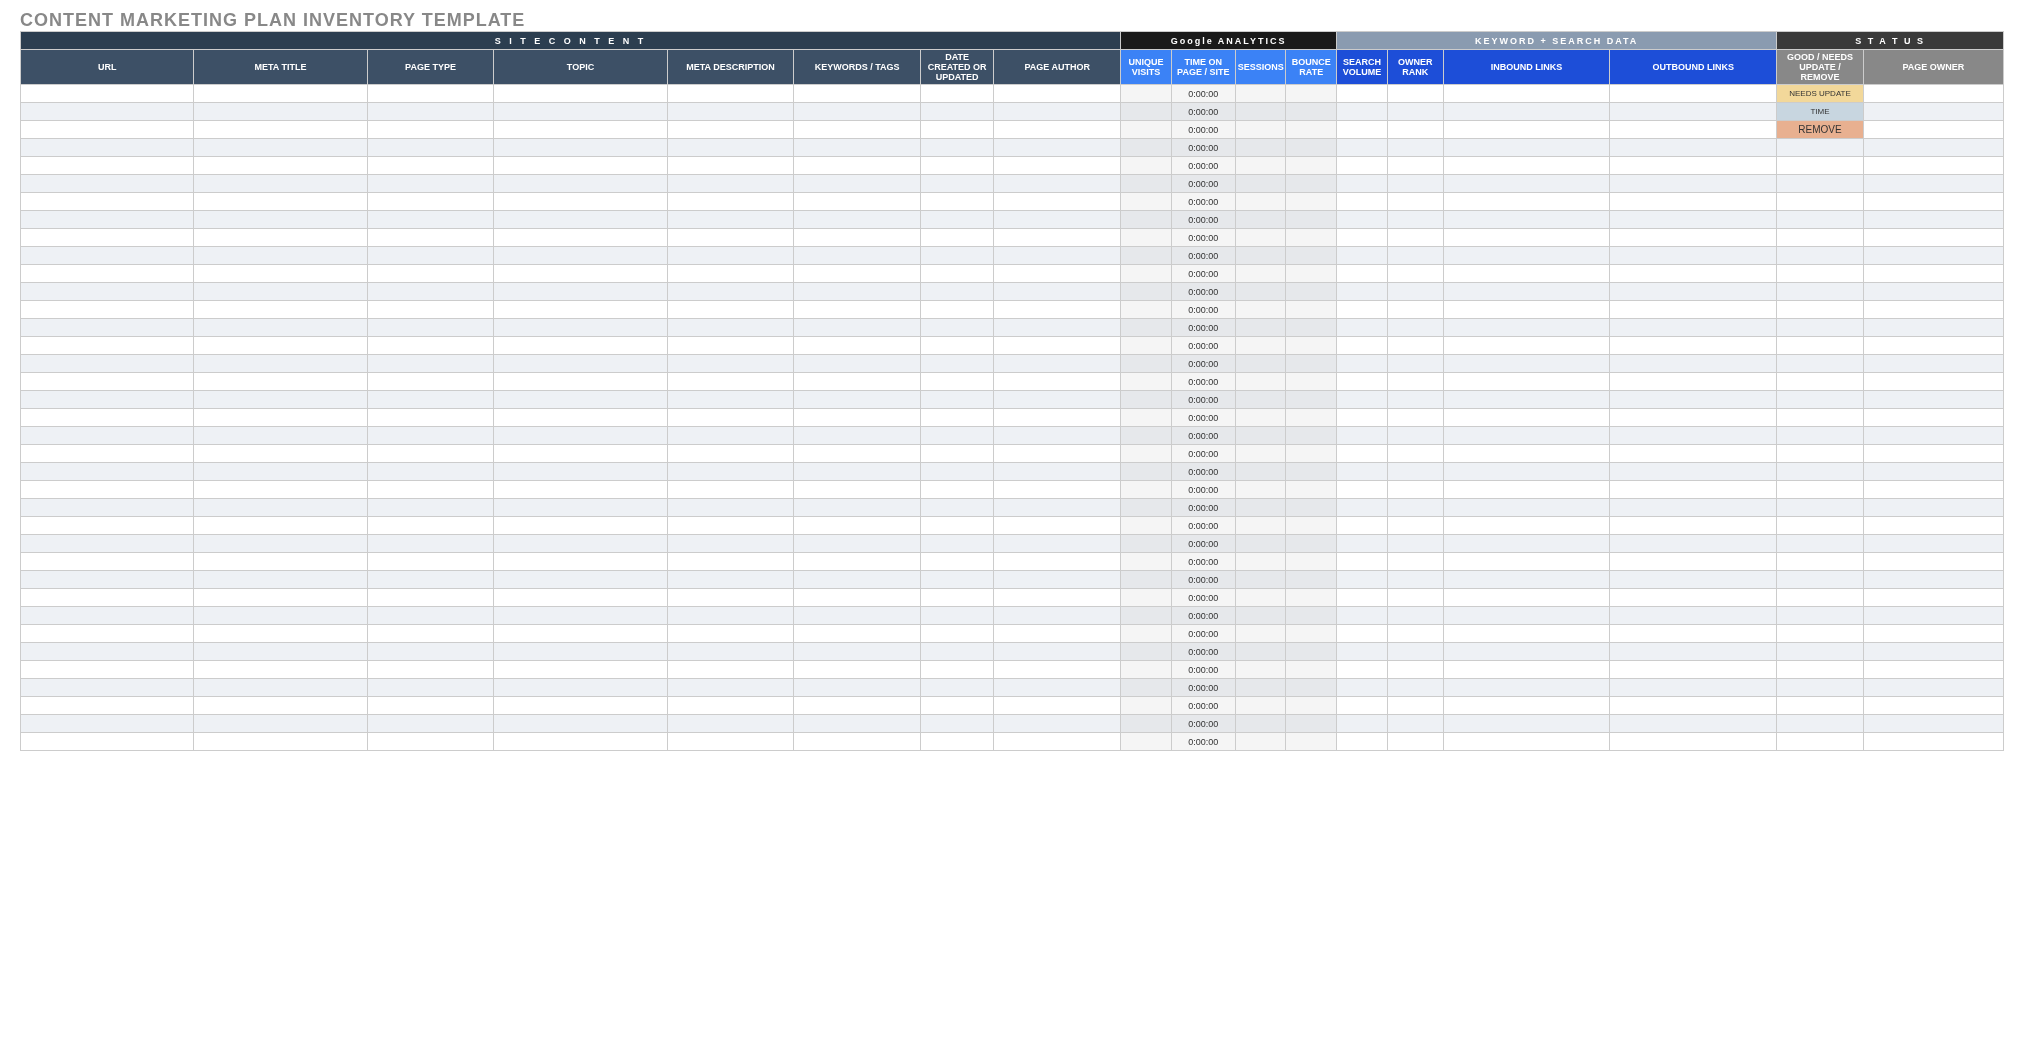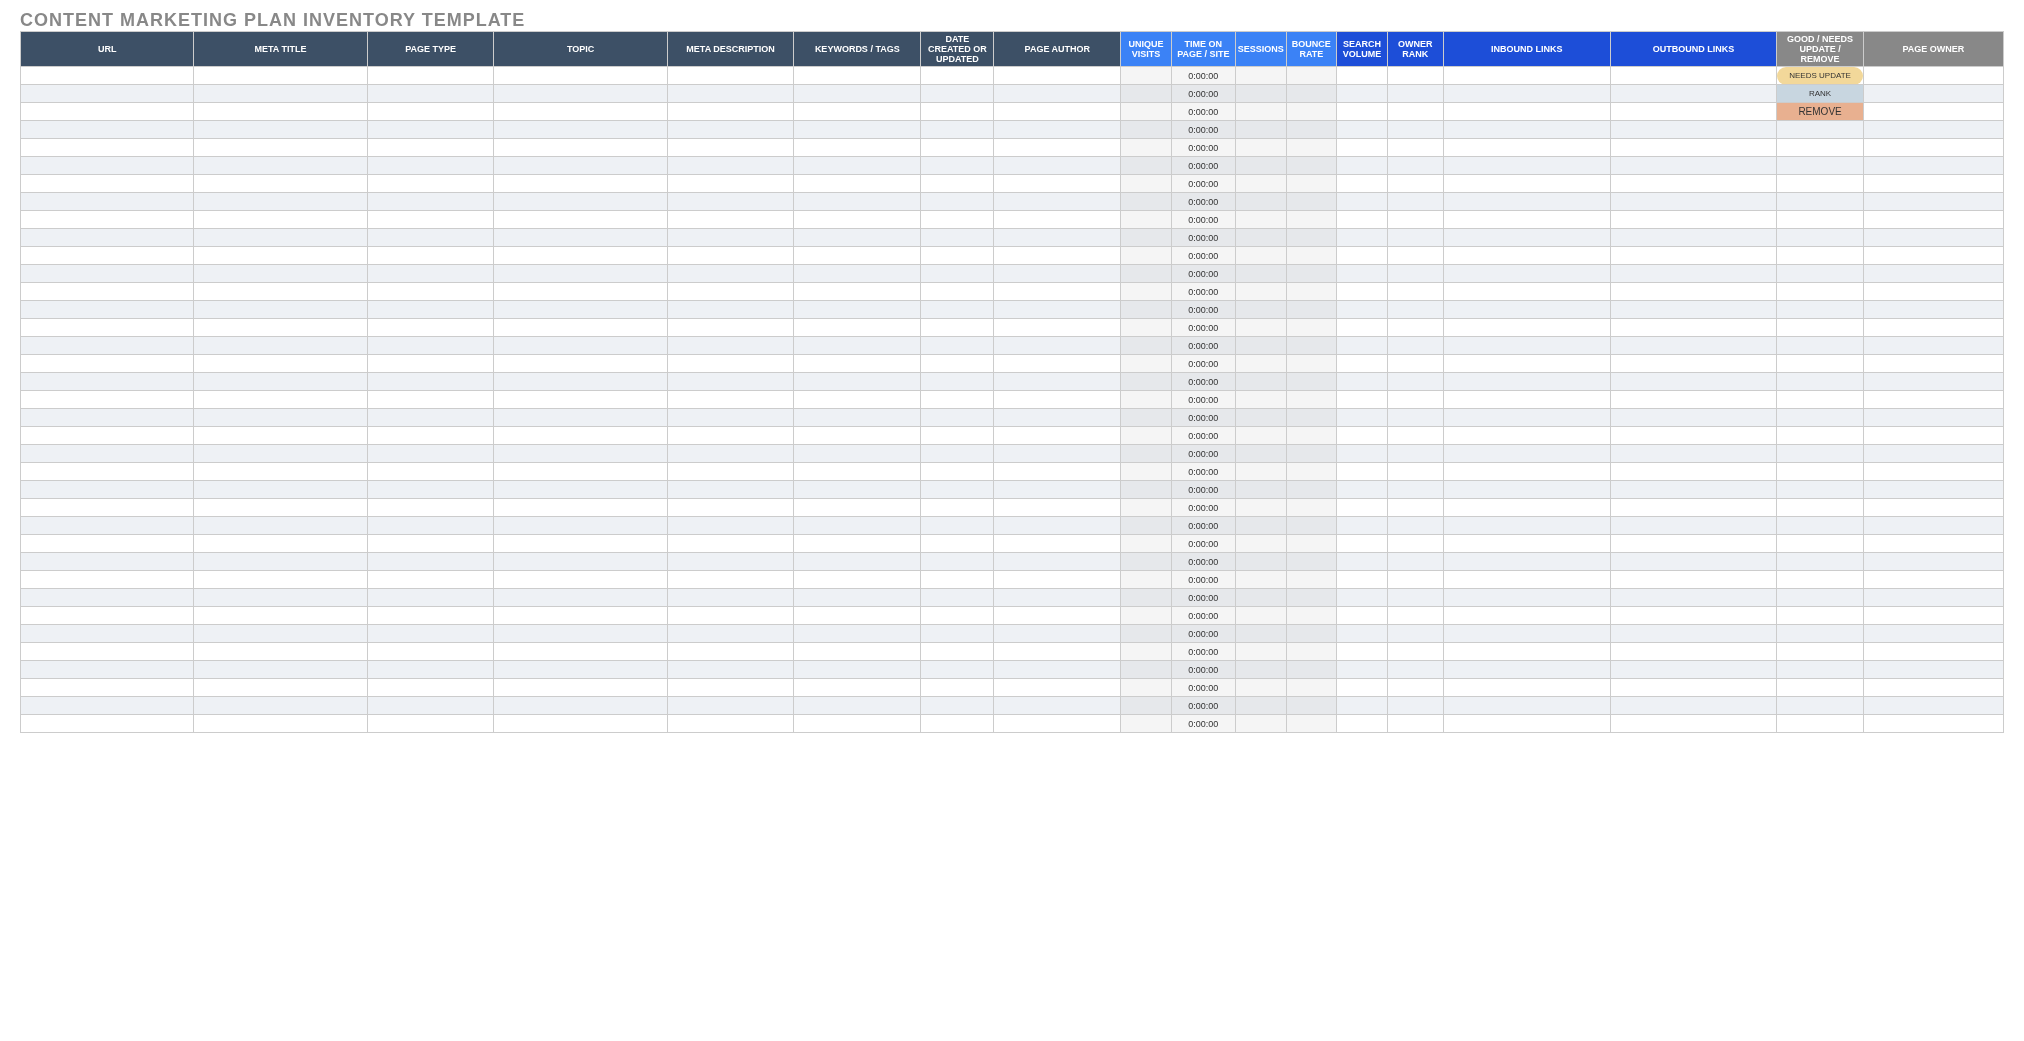--- a/index.html
+++ b/index.html
@@ -14,21 +14,21 @@
 .gh-kw { background: #8a9bb0; letter-spacing: 2px; height: 18px; }
 .gh-status { background: #3a3a3a; letter-spacing: 2px; height: 18px; }
 .sh-site { background: #3d5066; height: 28px; margin-left: 9px; }
 .sh-ga { background: #3b82f6; height: 28px; text-align: center; }
 .sh-kw { background: #1d4ed8; height: 28px; }
 .sh-status { background: #888; height: 28px; }
 tbody td { height: 18px; background: #fff; color: #333; }
 tbody tr.alt td { background: #eef1f5; }
 tbody tr.alt td.ga-cell { background: #e6e8eb; }
 tbody td.ga-cell { background: #f5f5f5; }
-.status-needs-update { background: #f2d89a !important; color: #333; font-size: 8px; border-radius: 9px; }
+.status-needs-update { background: #f2d89a !important; color: #333; font-size: 8px; }
 .status-good { background: #c8d6e0 !important; color: #333; font-size: 8px; }
 .status-remove { background: #e8b090 !important; color: #333; font-size: 10px; margin-top: 28px; }
 
 .col-url { width: 130px; }
 .col-pt { width: 130px; }
 .col-ptype { width: 95px; }
 .col-topic { width: 130px; }
 .col-meta { width: 95px; }
 .col-kwtags { width: 95px; }
 .col-date { width: 55px; }
@@ -66,20 +66,26 @@
         <col class="col-br">
     <col class="col-sv">
         <col class="col-pr">
         <col class="col-il">
         <col class="col-ol">
     <col class="col-stat">
         <col class="col-po">
   </colgroup>
   <thead>
     <tr>
+      <th colspan="8" class="gh-site">S I T E   C O N T E N T</th>
+      <th colspan="4" class="gh-ga">Google  ANALYTICS</th>
+      <th colspan="4" class="gh-kw">KEYWORD  +  SEARCH  DATA</th>
+      <th colspan="2" class="gh-status">S T A T U S</th>
+    </tr>
+    <tr>
       <th class="sh-site">URL</th>
       <th class="sh-site">META TITLE</th>
       <th class="sh-site">PAGE TYPE</th>
       <th class="sh-site">TOPIC</th>
       <th class="sh-site">META DESCRIPTION</th>
       <th class="sh-site">KEYWORDS / TAGS</th>
       <th class="sh-site">DATE CREATED OR UPDATED</th>
       <th class="sh-site">PAGE AUTHOR</th>
       <th class="sh-ga">UNIQUE VISITS</th>
       <th class="sh-ga">TIME ON PAGE / SITE</th>
@@ -124,21 +130,21 @@
           <td></td>
           <td></td>
           <td class="ga-cell"></td>
           <td class="ga-cell">0:00:00</td>
           <td class="ga-cell"></td>
           <td class="ga-cell"></td>
           <td></td>
           <td></td>
           <td></td>
           <td></td>
-          <td class="status-good">RANK</td>
+          <td class="status-good">TIME</td>
           <td></td>
         </tr>
         <tr>
           <td></td>
           <td></td>
           <td></td>
           <td></td>
           <td></td>
           <td></td>
           <td></td>

